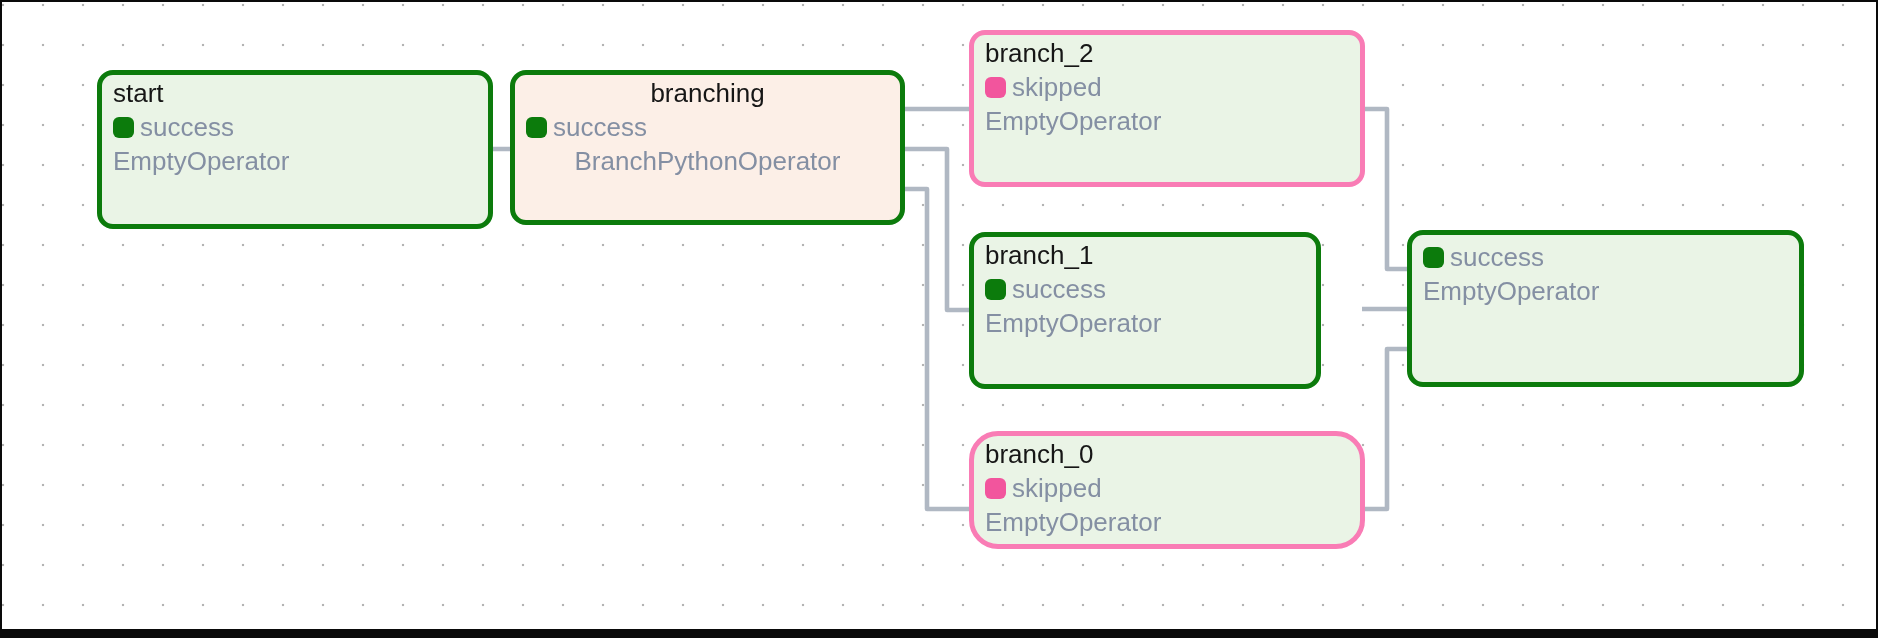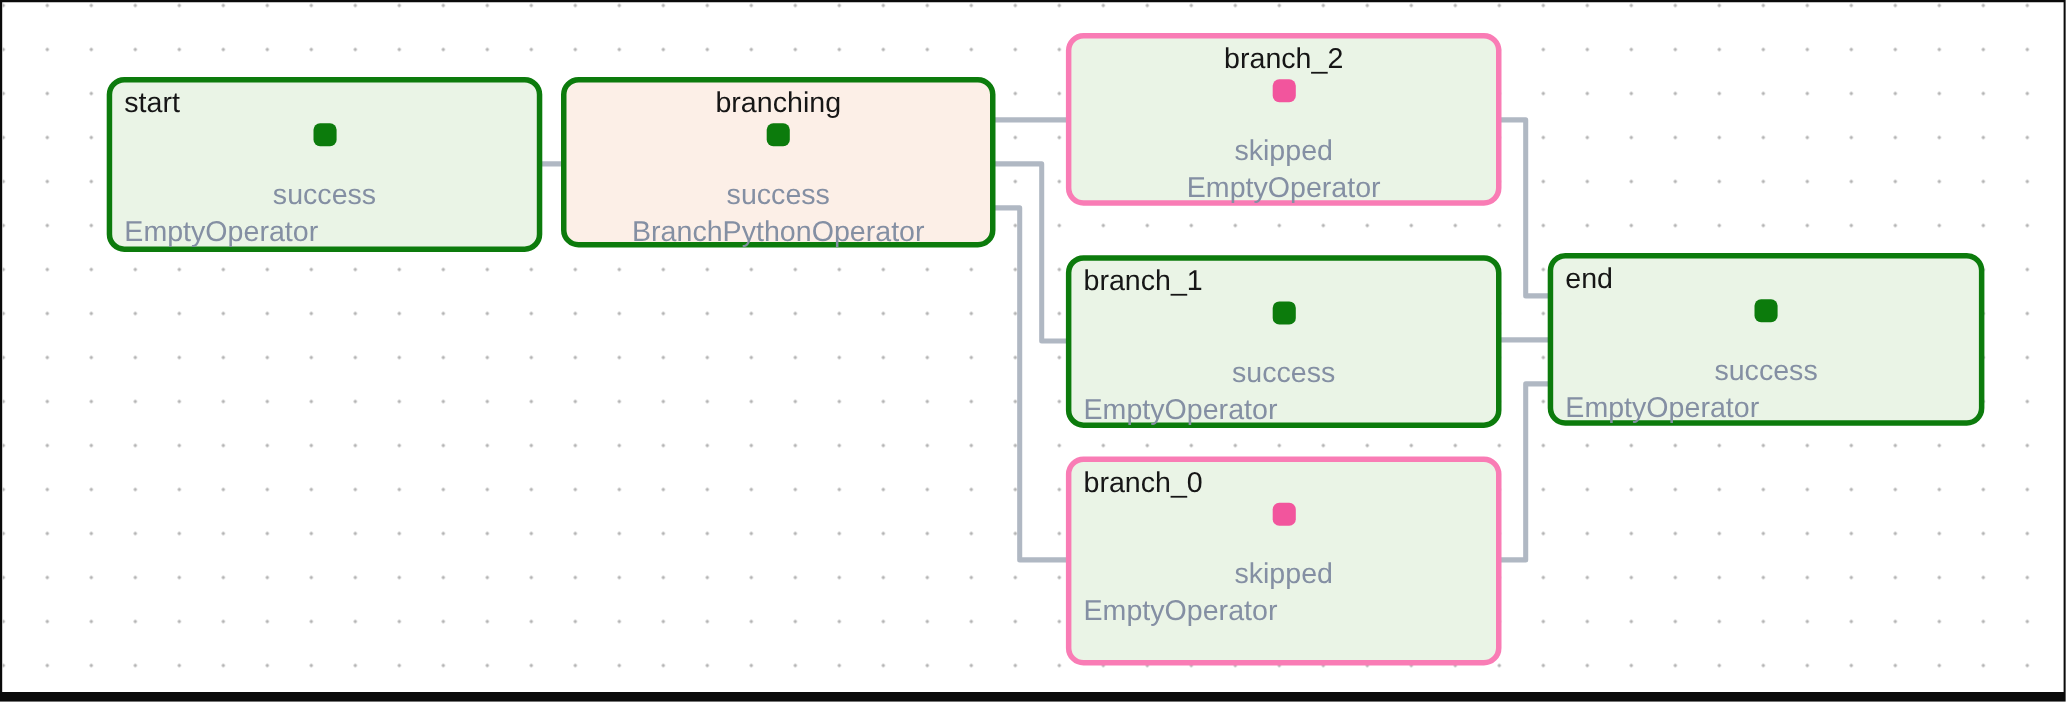--- a/index.html
+++ b/index.html
@@ -52,24 +52,23 @@
   .node-title {
     font-size: 26px;
     line-height: 30px;
     color: var(--title-text, #161616);
     white-space: nowrap;
   }
 
   .status-row {
     display: flex;
     align-items: center;
-    gap: 28px;
+    gap: 6px;
     margin-top: 4px;
     line-height: 30px;
-    flex-direction: column;
   }
   .status-square {
     width: 21px;
     height: 21px;
     border-radius: 6px;
     flex: 0 0 auto;
   }
   .node.state-success .status-square { background: var(--success-green, #0c7b0c); }
   .node.state-skipped .status-square { background: var(--skipped-pink-icon, #f2559d); }
 
@@ -111,49 +110,48 @@
 
     <div class="node state-success fill-peach" style="left: 508px; top: 68px; width: 395px; height: 155px; text-align: center;">
       <div class="node-title">branching</div>
       <div class="status-row">
         <span class="status-square"></span>
         <span class="status-label">success</span>
       </div>
       <span class="operator-label">BranchPythonOperator</span>
     </div>
 
-    <div class="node state-skipped fill-green" style="left: 967px; top: 28px; width: 396px; height: 157px; text-align: center;">
+    <div class="node state-skipped fill-green" style="left: 967px; top: 28px; width: 396px; height: 157px;">
       <div class="node-title">branch_2</div>
       <div class="status-row">
         <span class="status-square"></span>
         <span class="status-label">skipped</span>
       </div>
       <span class="operator-label">EmptyOperator</span>
     </div>
 
-    <div class="node state-success fill-green" style="left: 967px; top: 230px; width: 396px; height: 157px;">
+    <div class="node state-success fill-green" style="left: 967px; top: 230px; width: 352px; height: 157px;">
       <div class="node-title">branch_1</div>
       <div class="status-row">
         <span class="status-square"></span>
         <span class="status-label">success</span>
       </div>
       <span class="operator-label">EmptyOperator</span>
     </div>
 
-    <div class="node state-skipped fill-green" style="left: 967px; top: 413px; width: 396px; height: 190px;">
+    <div class="node state-skipped fill-green" style="left: 967px; top: 429px; width: 396px; height: 118px; border-radius: 29px;">
       <div class="node-title">branch_0</div>
       <div class="status-row">
         <span class="status-square"></span>
         <span class="status-label">skipped</span>
       </div>
       <span class="operator-label">EmptyOperator</span>
     </div>
 
     <div class="node state-success fill-green" style="left: 1405px; top: 228px; width: 397px; height: 157px;">
-      <div class="node-title">end</div>
       <div class="status-row">
         <span class="status-square"></span>
         <span class="status-label">success</span>
       </div>
       <span class="operator-label">EmptyOperator</span>
     </div>
 
   </div>
 </div>
 

